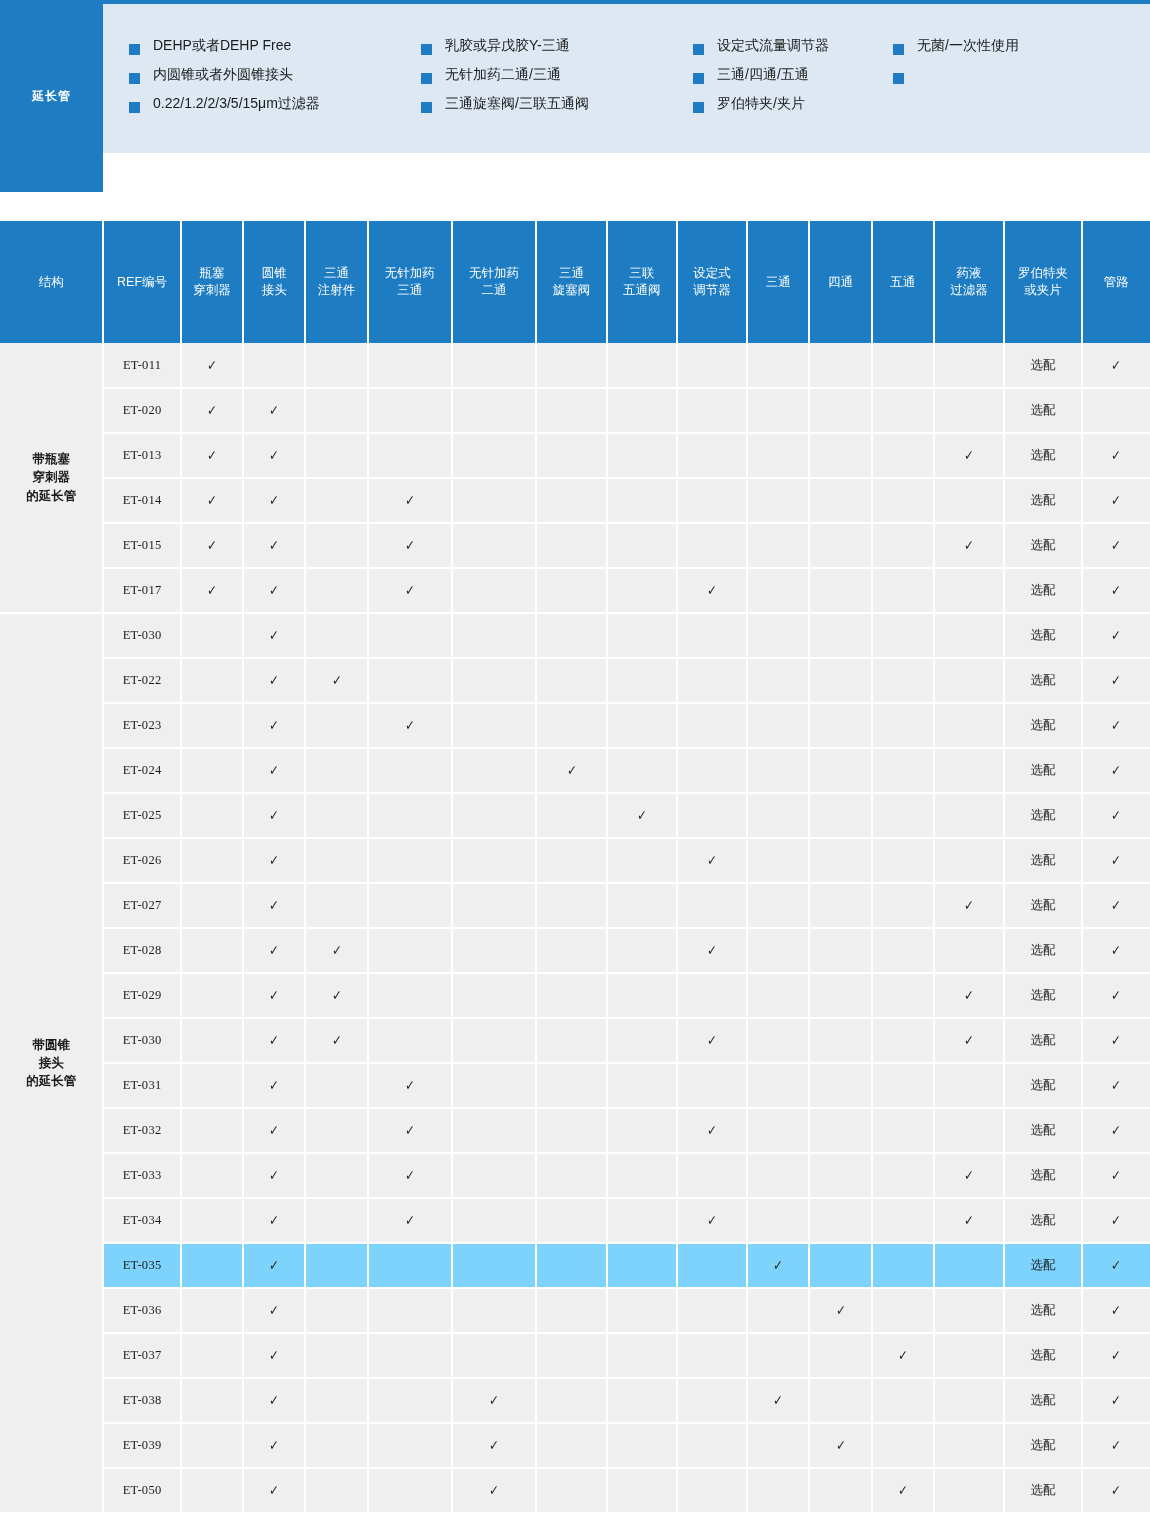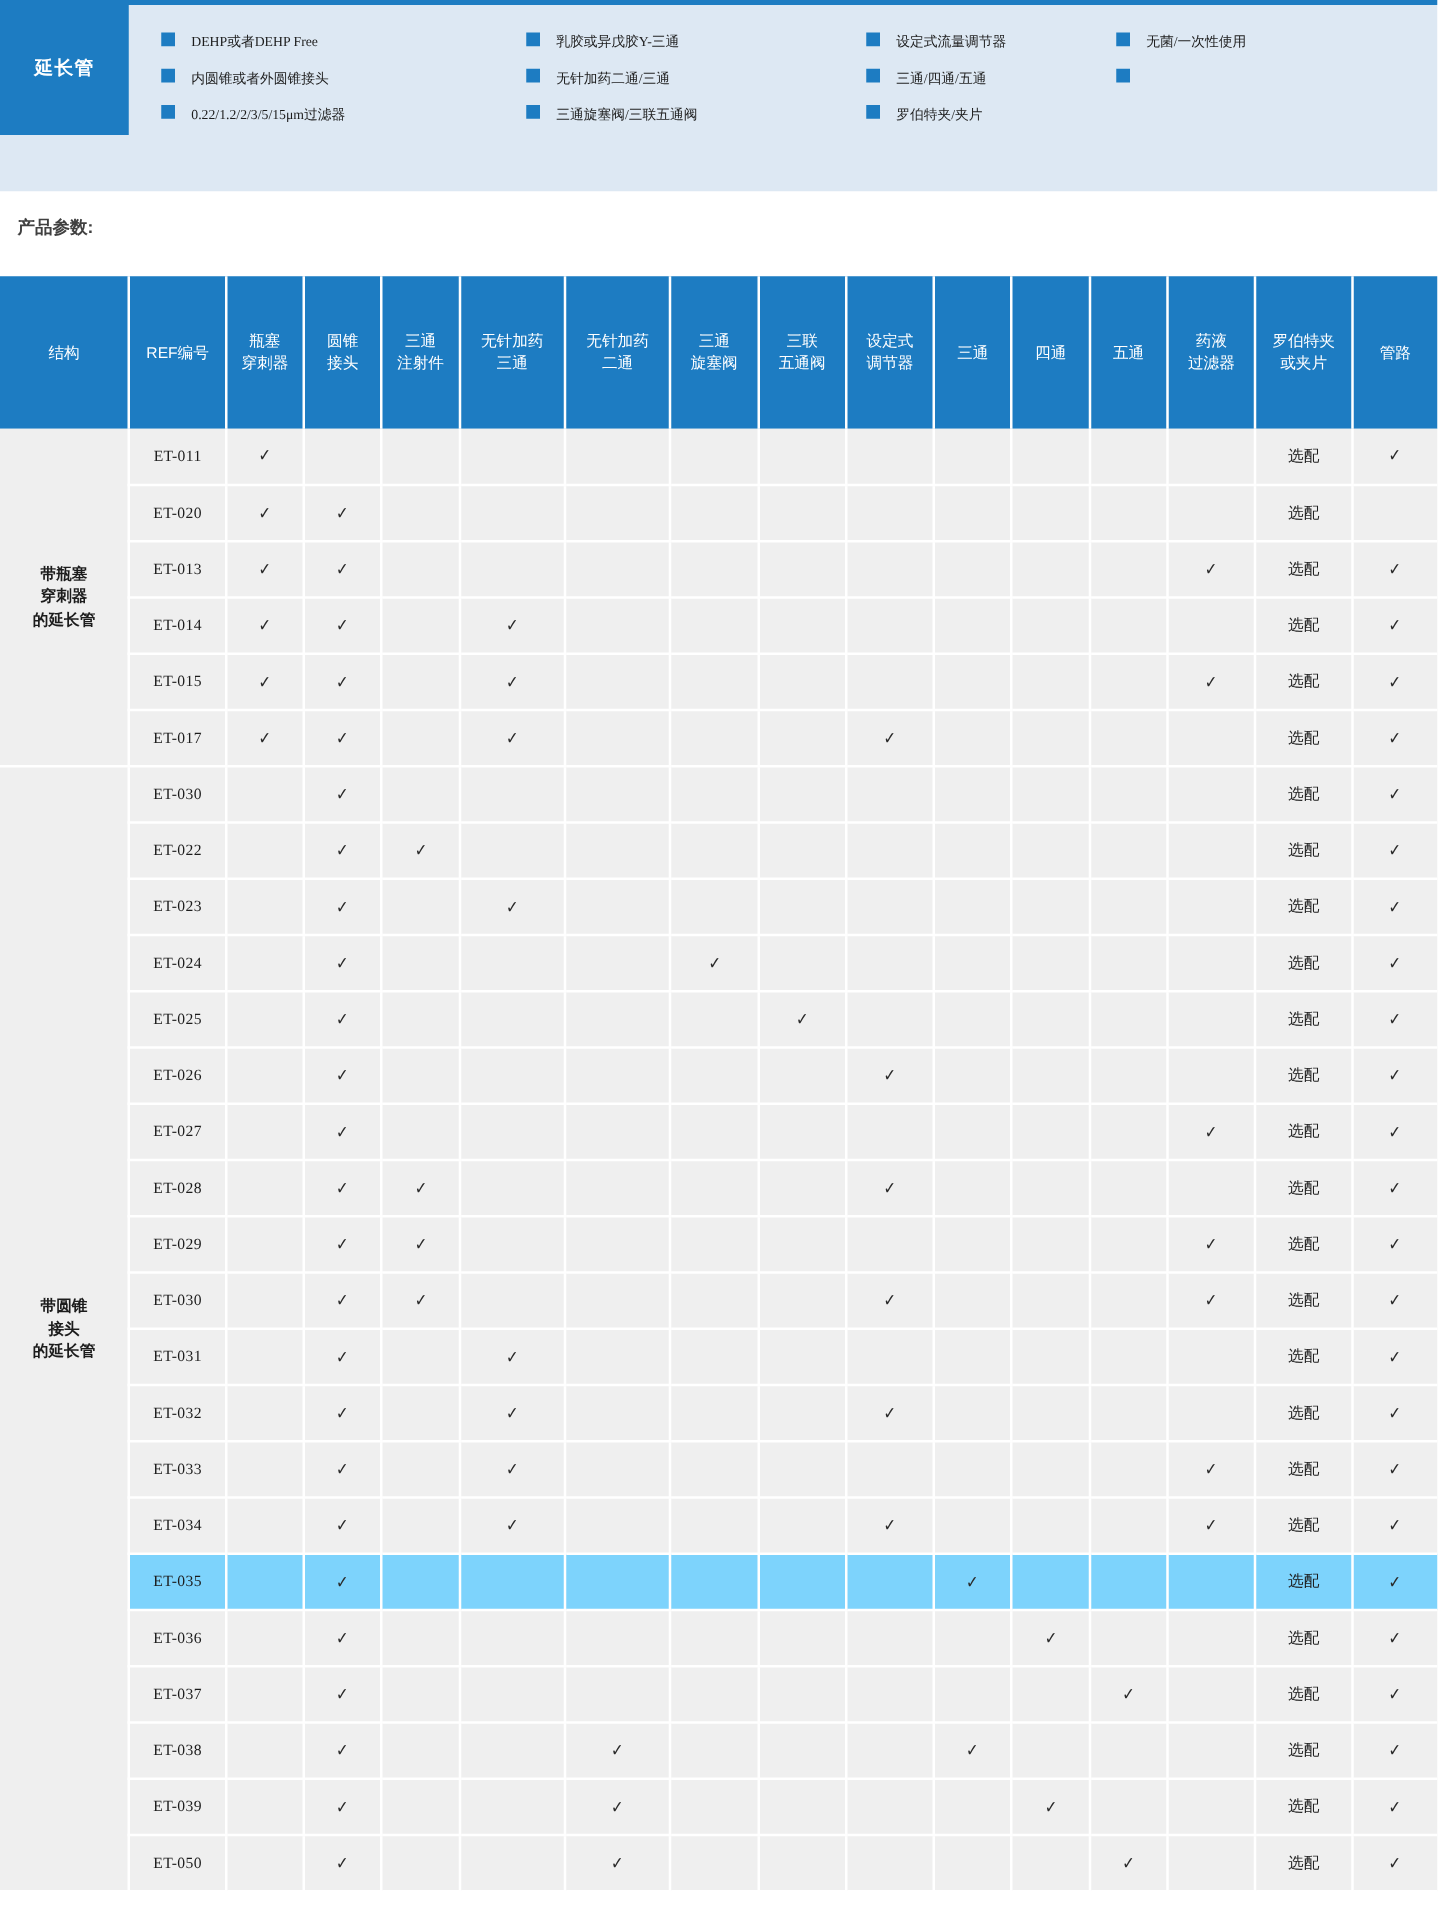--- a/index.html
+++ b/index.html
@@ -21,43 +21,42 @@
     align-items: stretch;
   }
   .banner-title {
     width: 103px;
     min-width: 103px;
     background: #1d7cc2;
     color: #ffffff;
     display: flex;
     align-items: center;
     justify-content: center;
-    font-size: 15px;
+    font-size: 12px;
     font-weight: bold;
     letter-spacing: 1px;
     margin-top: -4px;
-    height: 108px;
+    height: 192px;
   }
   .banner-cols {
     flex: 1;
     display: flex;
     padding: 22px 0 0 26px;
   }
   .feat-col { display: flex; flex-direction: column; }
   .feat-col.c1 { width: 292px; }
   .feat-col.c2 { width: 272px; }
   .feat-col.c3 { width: 200px; }
   .feat-col.c4 { width: 220px; }
   .feat-item {
     display: flex;
-    align-items: flex-start;
+    align-items: flex-end;
     height: 29px;
-    font-size: 11px;
+    font-size: 14px;
     color: #1c1c1c;
-    font-family: Liberation Serif, serif;
   }
   .bullet {
     width: 11px; height: 11px;
     background: #1d7cc2;
     margin-right: 13px;
     flex: 0 0 auto;
   }
   .feat-text { white-space: nowrap; }
 
   

